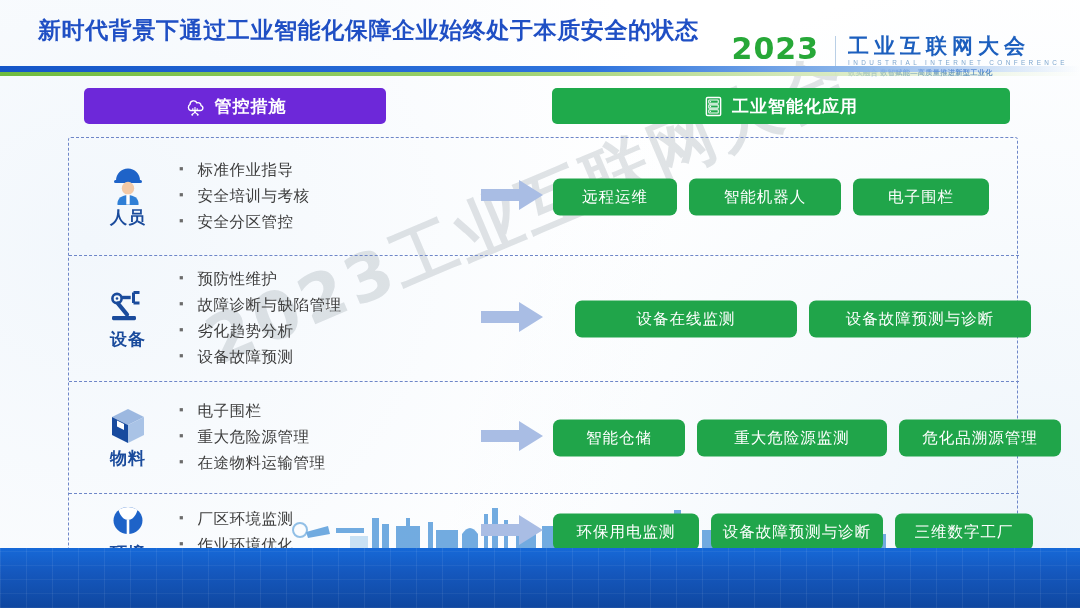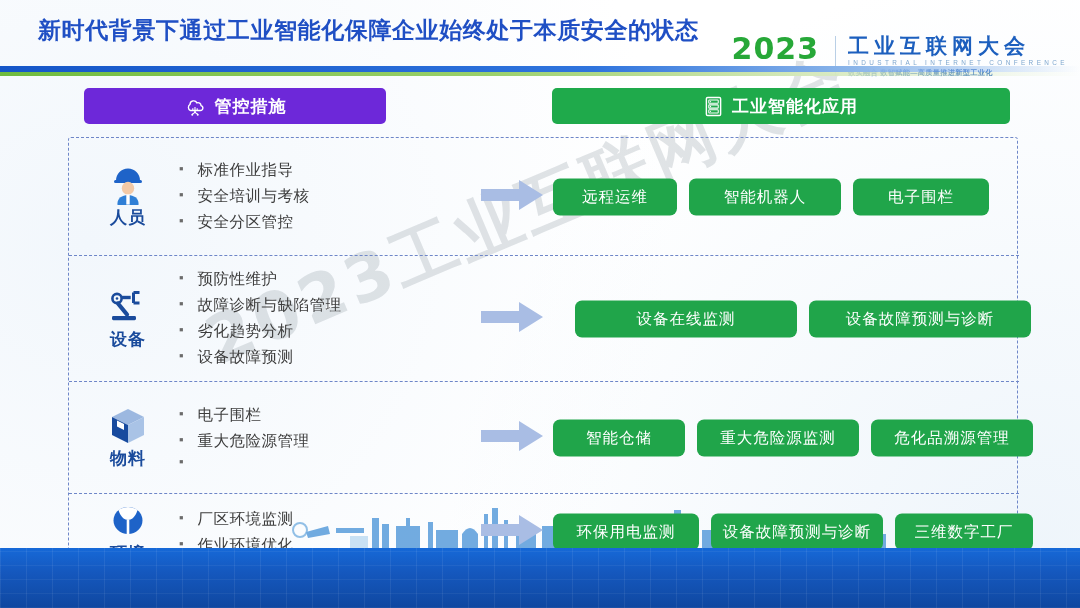--- a/index.html
+++ b/index.html
@@ -144,21 +144,21 @@
   .row-1 .tags { left: 484px; }
   .row-2 .tags { left: 506px; }
   .row-3 .tags { left: 484px; }
   .row-4 .tags { left: 484px; }
   .row-1 .tag:nth-child(1){ width:124px; }
   .row-1 .tag:nth-child(2){ width:152px; }
   .row-1 .tag:nth-child(3){ width:136px; }
   .row-2 .tag:nth-child(1){ width:222px; }
   .row-2 .tag:nth-child(2){ width:222px; }
   .row-3 .tag:nth-child(1){ width:132px; }
-  .row-3 .tag:nth-child(2){ width:162px; }
+  .row-3 .tag:nth-child(2){ width:190px; }
   .row-3 .tag:nth-child(3){ width:162px; }
   .row-4 .tag:nth-child(1){ width:146px; }
   .row-4 .tag:nth-child(2){ width:172px; }
   .row-4 .tag:nth-child(3){ width:138px; }
 
   
   .watermark {
     position: absolute; left: 210px; top: 300px;
     transform: rotate(-23deg); transform-origin: left center;
     font-size: 66px; font-weight: 700; letter-spacing: 4px;
@@ -335,20 +335,21 @@
       <div class="bullet">
           <span class="dot">▪</span>
           <span class="txt">电子围栏</span>
         </div>
       <div class="bullet">
           <span class="dot">▪</span>
           <span class="txt">重大危险源管理</span>
         </div>
       <div class="bullet">
           <span class="dot">▪</span>
+          <span class="txt">在途物料运输管理</span>
         </div>
     </div>
     <span class="arrow">
       <svg width="62" height="34" viewBox="0 0 62 34">
           <path d="M0 11h38V2l24 15-24 15v-9H0z" fill="#a9bde4"></path>
         </svg>
     </span>
     <div class="tags">
       <div class="tag">智能仓储</div>
       <div class="tag">重大危险源监测</div>

